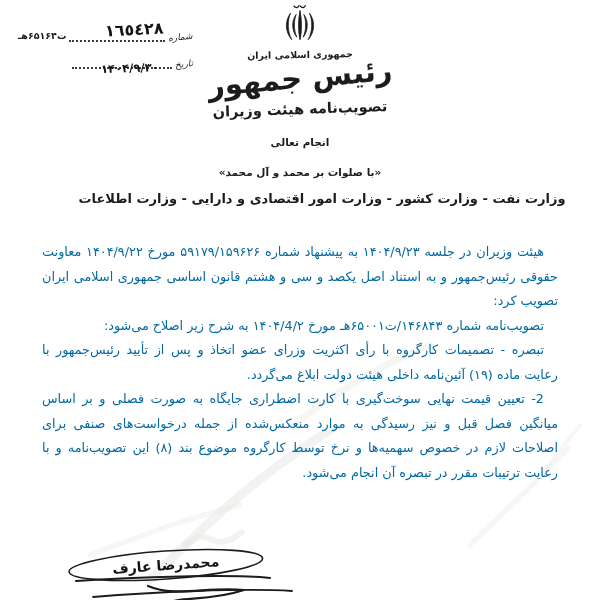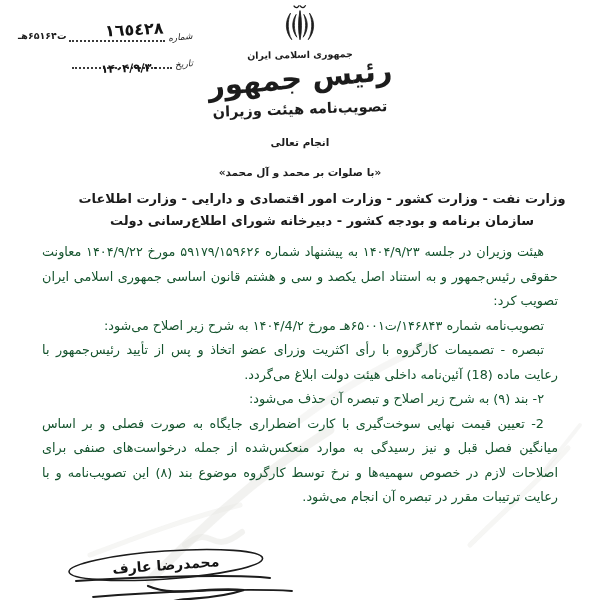--- a/index.html
+++ b/index.html
@@ -33,21 +33,21 @@
   
   .invocation{position:absolute;top:136px;left:0;right:0;text-align:center;direction:rtl;z-index:2;}
   .invocation .l1{font-size:10.5px;font-weight:bold;}
   .invocation .l2{font-size:10.5px;font-weight:bold;margin-top:18px;}
   
   .recipients{position:absolute;top:188px;left:0;right:0;text-align:center;direction:rtl;z-index:2;margin-left:44px;}
   .recipients div{font-size:13px;font-weight:bold;line-height:22px;}
   
   .body{
     position:absolute;top:240px;right:42px;left:42px;z-index:2;
-    direction:rtl;text-align:justify;font-size:12.8px;line-height:24.5px;color:#14532d;
+    direction:rtl;text-align:justify;font-size:12.8px;line-height:24.5px;color:#0369a1;
   }
   .body p{margin:0;text-indent:14px;}
   
   .signature{position:absolute;left:48px;top:548px;z-index:3;}
 </style>
 </head>
 <body>
 
 <div class="page">
 
@@ -95,28 +95,26 @@
     <div class="sub-title">تصویب‌نامه هیئت وزیران</div>
   </div>
 
   <div class="invocation">
     <div class="l1">انجام تعالی</div>
     <div class="l2">«با صلوات بر محمد و آل محمد»</div>
   </div>
 
   <div class="recipients">
     <div>وزارت نفت - وزارت کشور - وزارت امور اقتصادی و دارایی - وزارت اطلاعات</div>
-    <div>سازمان برنامه و بودجه کشور - دبیرخانه شورای اطلاع‌رسانی دولت</div>
   </div>
 
   <div class="body">
     <p>هیئت وزیران در جلسه ۱۴۰۴/۹/۲۳ به پیشنهاد شماره ۵۹۱۷۹/۱۵۹۶۲۶ مورخ ۱۴۰۴/۹/۲۲ معاونت حقوقی رئیس‌جمهور و به استناد اصل یکصد و سی و هشتم قانون اساسی جمهوری اسلامی ایران تصویب کرد:</p>
     <p>تصویب‌نامه شماره ۱۴۶۸۴۳/ت۶۵۰۰۱هـ مورخ ۱۴۰۴/4/۲ به شرح زیر اصلاح می‌شود:</p>
-    <p>تبصره - تصمیمات کارگروه با رأی اکثریت وزرای عضو اتخاذ و پس از تأیید رئیس‌جمهور با رعایت ماده (18) آئین‌نامه داخلی هیئت دولت ابلاغ می‌گردد.</p>
-    <p>۲- بند (۹) به شرح زیر اصلاح و تبصره آن حذف می‌شود:</p>
+    <p>تبصره - تصمیمات کارگروه با رأی اکثریت وزرای عضو اتخاذ و پس از تأیید رئیس‌جمهور با رعایت ماده (۱۹) آئین‌نامه داخلی هیئت دولت ابلاغ می‌گردد.</p>
     <p>2- تعیین قیمت نهایی سوخت‌گیری با کارت اضطراری جایگاه به صورت فصلی و بر اساس میانگین فصل قبل و نیز رسیدگی به موارد منعکس‌شده از جمله درخواست‌های صنفی برای اصلاحات لازم در خصوص سهمیه‌ها و نرخ توسط کارگروه موضوع بند (۸) این تصویب‌نامه و با رعایت ترتیبات مقرر در تبصره آن انجام می‌شود.</p>
   </div>
 
   <div class="signature">
     <svg width="250" height="70" viewBox="0 0 250 70">
       <g transform="rotate(-4 118 20)">
         <ellipse cx="118" cy="17" rx="97" ry="14" fill="none" stroke="#1c1c1c" stroke-width="1.6"></ellipse>
         <text x="118" y="22" text-anchor="middle" font-size="14" font-weight="bold" direction="rtl" fill="#141414">محمدرضا عارف</text>
       </g>
       <g fill="none" stroke="#1c1c1c" stroke-linecap="round">

